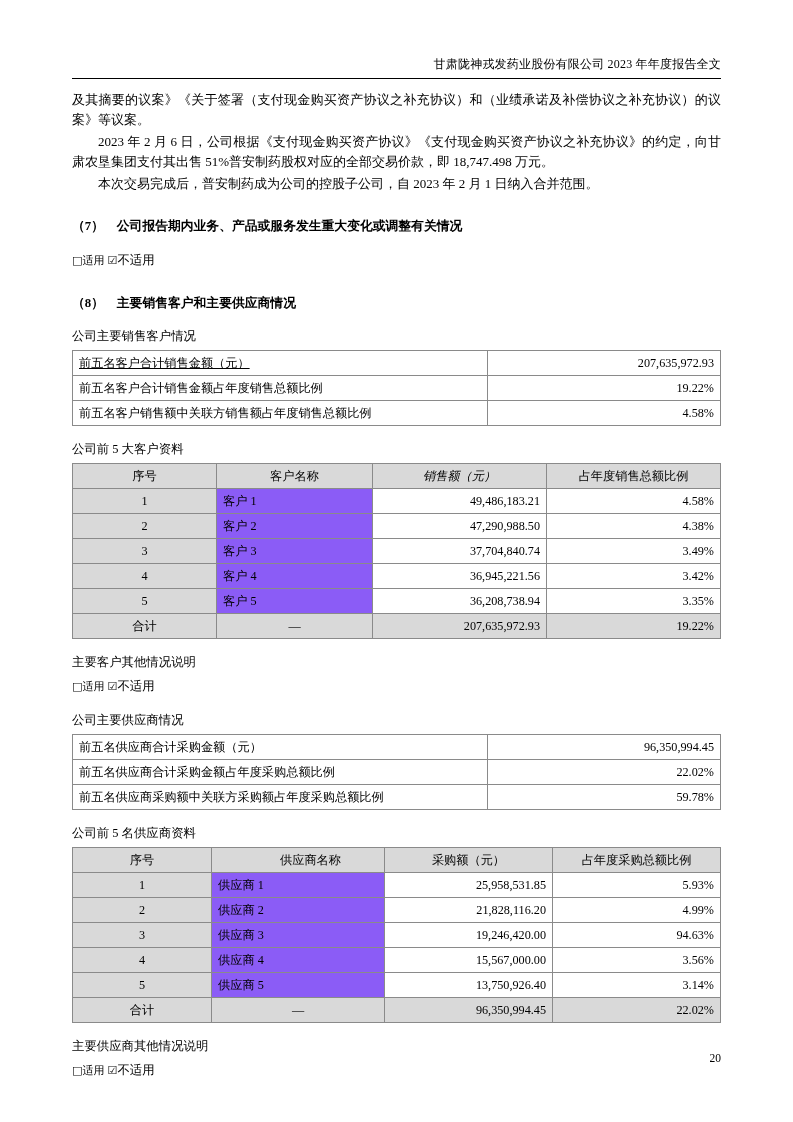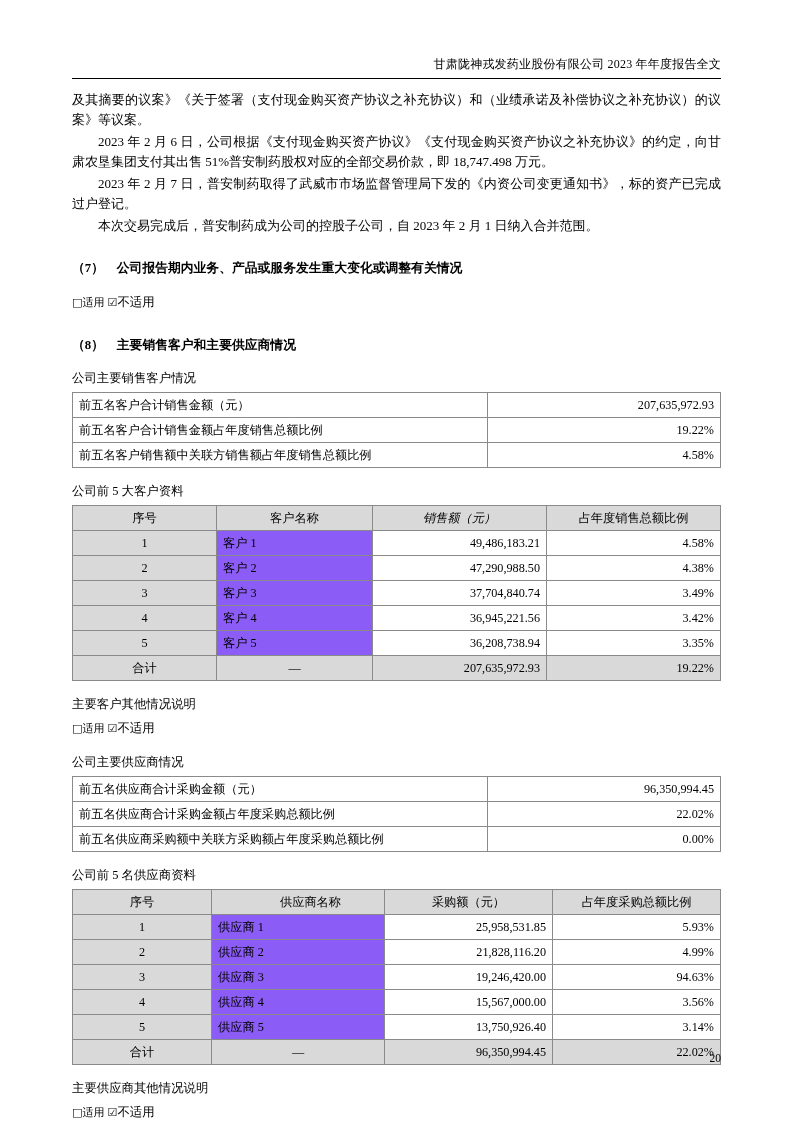--- a/index.html
+++ b/index.html
@@ -137,38 +137,37 @@
 
   <div class="header">
     <span>甘肃陇神戎发药业股份有限公司 2023 年年度报告全文</span>
   </div>
   <div class="header-rule"></div>
 
   <div class="content">
 
     <p class="body-text">及其摘要的议案》《关于签署（支付现金购买资产协议之补充协议）和（业绩承诺及补偿协议之补充协议）的议案》等议案。</p>
     <p class="body-text indent">2023 年 2 月 6 日，公司根据《支付现金购买资产协议》《支付现金购买资产协议之补充协议》的约定，向甘肃农垦集团支付其出售 51%普安制药股权对应的全部交易价款，即 18,747.498 万元。</p>
-    <p class="body-text indent">2023 年 2 月 7 日，普安制药取得了武威市市场监督管理局下发的《内资公司变更通知书》，标的资产已完成过户登记。</p>
     <p class="body-text indent">本次交易完成后，普安制药成为公司的控股子公司，自 2023 年 2 月 1 日纳入合并范围。</p>
 
     <h3 class="section-title">（7）　公司报告期内业务、产品或服务发生重大变化或调整有关情况</h3>
 
     <div class="applic-line">
       <span class="box">□适用</span>
       <span class="checked">☑</span><span>不适用</span>
     </div>
 
     <h3 class="section-title">（8）　主要销售客户和主要供应商情况</h3>
 
     <div class="caption">公司主要销售客户情况</div>
 
     <table class="summary-table">
       <tbody>
         <tr>
-          <td class="lbl" style="width:62%;">前五名客户合计销售金额（元）</td>
+          <td class="lbl" style="width:62%;text-decoration:underline;">前五名客户合计销售金额（元）</td>
           <td class="val">207,635,972.93</td>
         </tr>
         <tr>
           <td class="lbl">前五名客户合计销售金额占年度销售总额比例</td>
           <td class="val">19.22%</td>
         </tr>
         <tr>
           <td class="lbl">前五名客户销售额中关联方销售额占年度销售总额比例</td>
           <td class="val">4.58%</td>
         </tr>
@@ -239,21 +238,21 @@
         <tr>
           <td class="lbl" style="width:62%;">前五名供应商合计采购金额（元）</td>
           <td class="val">96,350,994.45</td>
         </tr>
         <tr>
           <td class="lbl">前五名供应商合计采购金额占年度采购总额比例</td>
           <td class="val">22.02%</td>
         </tr>
         <tr>
           <td class="lbl">前五名供应商采购额中关联方采购额占年度采购总额比例</td>
-          <td class="val">0.00%</td>
+          <td class="val">59.78%</td>
         </tr>
       </tbody>
     </table>
 
     <div class="caption">公司前 5 名供应商资料</div>
 
     <table class="detail-table">
       <thead>
         <tr>
           <td style="width:22%;">序号</td>

